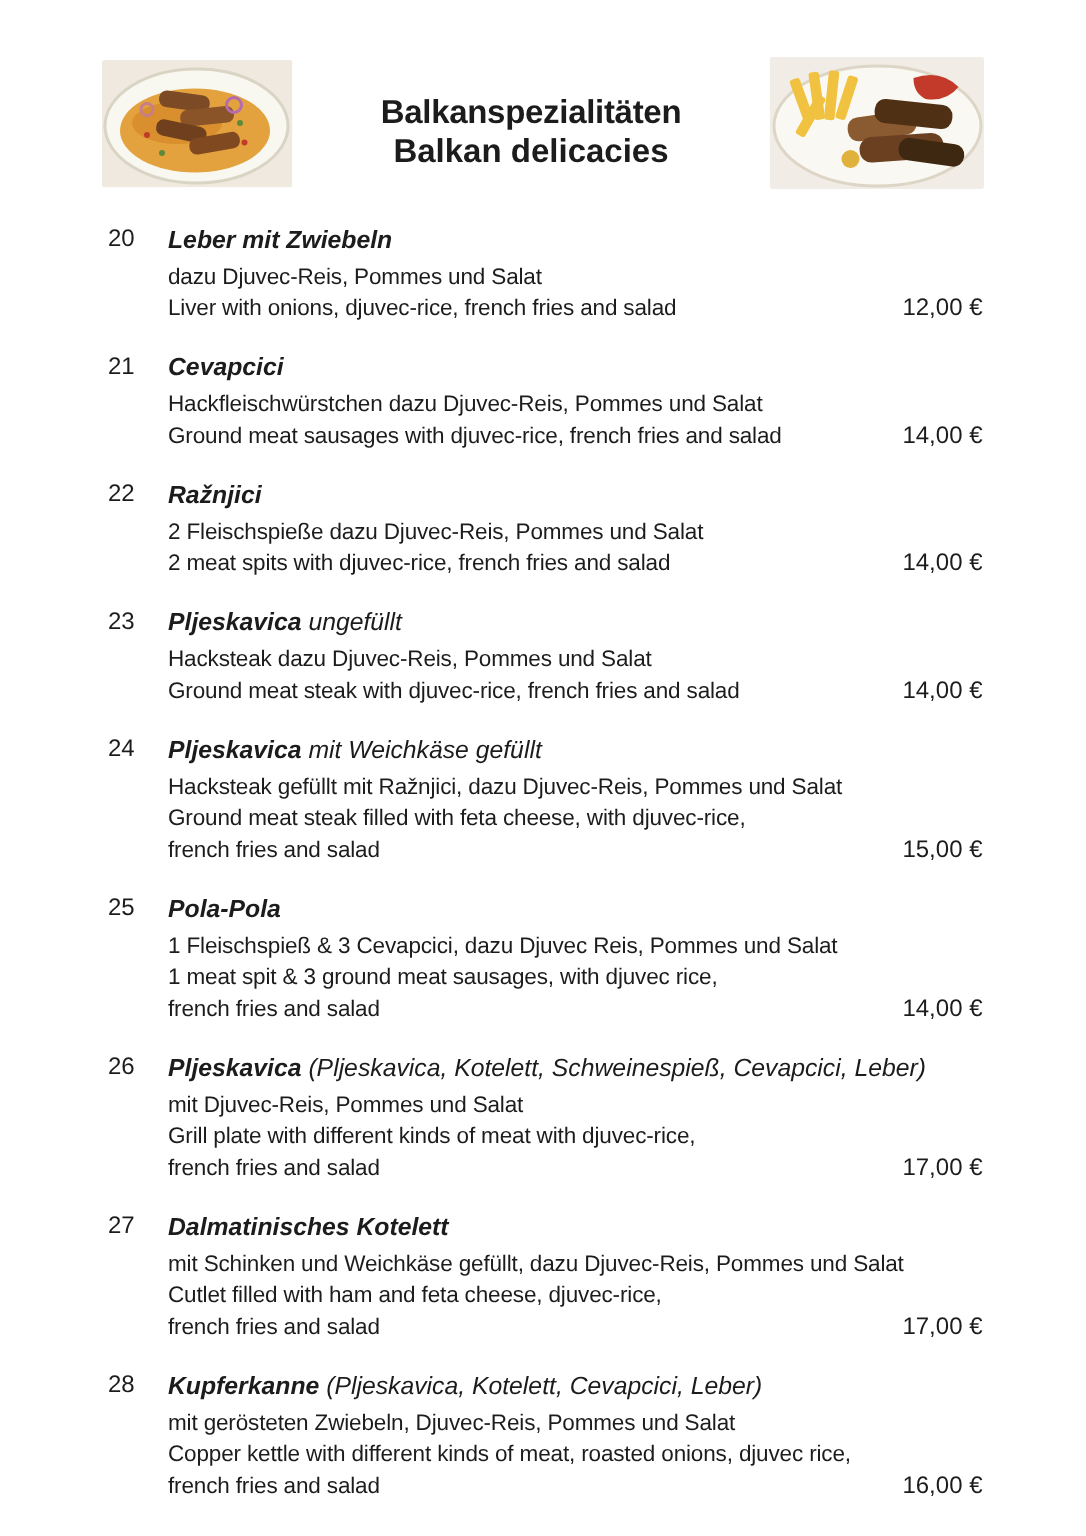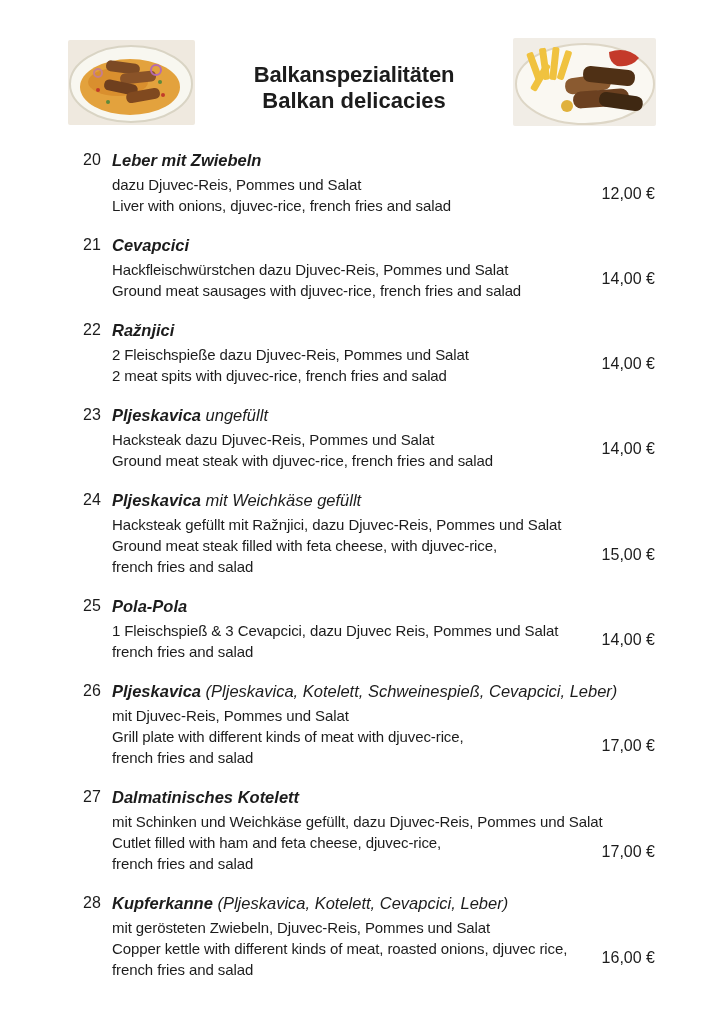--- a/index.html
+++ b/index.html
@@ -40,41 +40,40 @@
     font-weight: bold;
     line-height: 20px;
   }
   .items { padding: 20px 69px 0 72px; }
   .item { display: flex; margin-bottom: 17px; }
   .num {
     width: 40px;
     flex: 0 0 40px;
     font-size: 16px;
     line-height: 24px;
-    text-align: center;
   }
   .content { flex: 1; position: relative; }
   .name-line {
     font-size: 16.5px;
     line-height: 24px;
     margin-bottom: 2px;
     white-space: nowrap;
   }
   .name { font-weight: bold; font-style: italic; }
   .suffix { font-style: italic; }
   .desc-line {
     font-size: 15px;
     line-height: 21px;
     letter-spacing: -0.1px;
     white-space: nowrap;
   }
   .price {
     position: absolute;
     right: 0;
-    bottom: 12px;
+    bottom: 0;
     font-size: 16px;
     line-height: 21px;
     background: #ffffff;
     padding-left: 8px;
   }
 </style>
 </head>
 <body>
 
 <div class="page">
@@ -188,20 +187,21 @@
       <div class="price">15,00 €</div>
     </div>
   </section>
 
   <section class="item">
     <div class="num">25</div>
     <div class="content">
       <div class="name-line"><span class="name">Pola-Pola</span><span class="suffix"></span></div>
       <div class="desc">
             <div class="desc-line">1 Fleischspieß &amp; 3 Cevapcici, dazu Djuvec Reis, Pommes und Salat</div>
+            <div class="desc-line">1 meat spit &amp; 3 ground meat sausages, with djuvec rice,</div>
             <div class="desc-line">french fries and salad</div>
           </div>
       <div class="price">14,00 €</div>
     </div>
   </section>
 
   <section class="item">
     <div class="num">26</div>
     <div class="content">
       <div class="name-line"><span class="name">Pljeskavica</span><span class="suffix"> (Pljeskavica, Kotelett, Schweinespieß, Cevapcici, Leber)</span></div>

